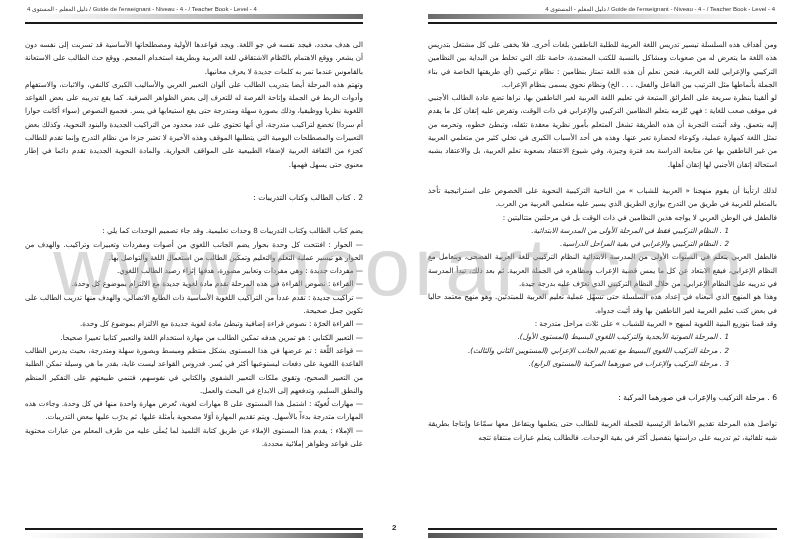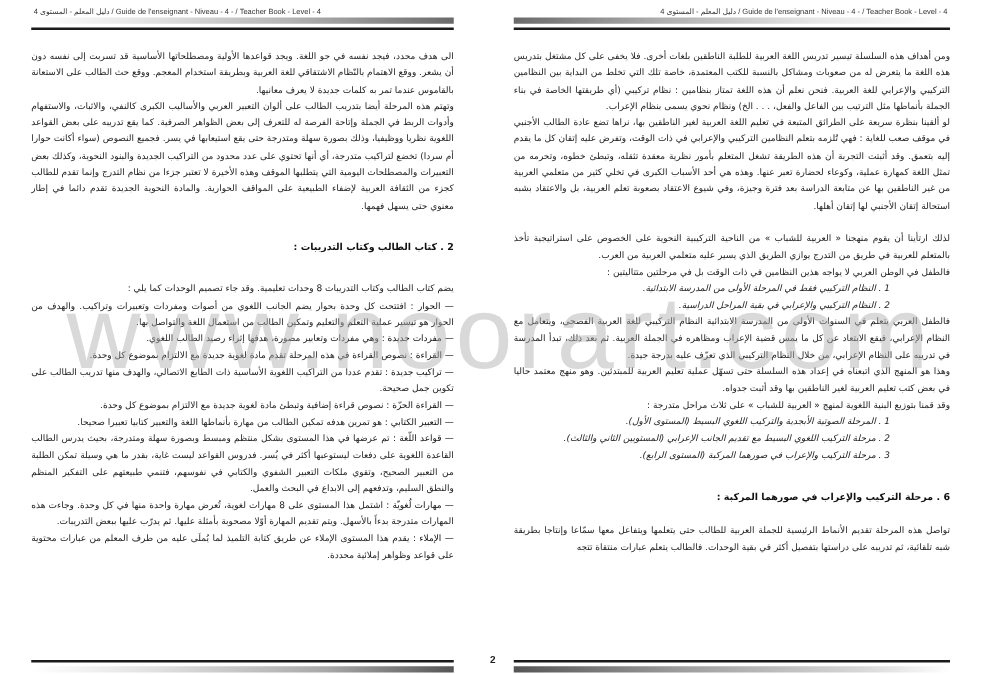--- a/index.html
+++ b/index.html
@@ -1,21 +1,21 @@
 <!DOCTYPE html>
 <html><head>
 <meta charset="utf-8">
 <style>
   * { margin: 0; padding: 0; box-sizing: border-box; }
   html, body { width: 800px; height: 539px; overflow: hidden; background: #ffffff; }
   body { position: relative; font-family: "DejaVu Sans", sans-serif; color: #1a1a1a; }
 
   .page { position: absolute; top: 0; height: 479px; }
   .page.left { left: 25px; width: 338px; }
-  .page.right { left: 411px; width: 349px; }
+  .page.right { left: 428px; width: 349px; }
 
   .running-head {
     position: absolute; top: 5px; right: 0; left: 0;
     font-family: "Liberation Sans", sans-serif;
     font-size: 6px; color: #333; white-space: nowrap; text-align: left;
   }
   .page.left .running-head { left: 2px; }
   .page.right .running-head { left: auto; right: 2px; text-align: right; }
 
   .head-grad { position: absolute; top: 14px; height: 5px; left: 0; right: 0; }
@@ -31,21 +31,21 @@
   .body {
     position: absolute; top: 38px; left: 0; right: 0;
     direction: rtl; text-align: justify;
     font-family: "DejaVu Sans", sans-serif;
     font-size: 7.2px; line-height: 13.3px; color: #222;
   }
   .body p { margin: 0; }
   .body .gap { height: 13px; }
   .body .gap-lg { height: 20px; }
   .body .indent { padding-right: 48px; font-style: italic; }
-  .body .heading { font-weight: bold; font-size: 7.6px; color: #111; }
+  .body .heading { font-weight: normal; font-size: 7.6px; color: #111; }
   .body b { font-weight: normal; color: #111; }
 
   .page-number {
     position: absolute; top: 523px; left: 392px;
     font-family: "Liberation Sans", sans-serif; font-size: 8px; font-weight: bold; color: #222;
   }
 
   .watermark {
     position: absolute; top: 232px; left: -20px; width: 840px; height: 70px;
     font-family: "Liberation Sans", sans-serif; font-size: 82px; line-height: 70px;
@@ -66,21 +66,21 @@
     <p>وتهتم هذه المرحلة أيضا بتدريب الطالب على ألوان التعبير العربي والأساليب الكبرى كالنفي، والاثبات، والاستفهام وأدوات الربط في الجملة وإتاحة الفرصة له للتعرف إلى بعض الظواهر الصرفية. كما يقع تدريبه على بعض القواعد اللغوية نظريا ووظيفيا، وذلك بصورة سهلة ومتدرجة حتى يقع استيعابها في يسر. فجميع النصوص (سواء أكانت حوارا أم سردا) تخضع لتراكيب متدرجة، أي أنها تحتوي على عدد محدود من التراكيب الجديدة والبنود النحوية، وكذلك بعض التعبيرات والمصطلحات اليومية التي يتطلبها الموقف وهذه الأخيرة لا تعتبر جزءا من نظام التدرج وإنما تقدم للطالب كجزء من الثقافة العربية لإضفاء الطبيعية على المواقف الحوارية. والمادة النحوية الجديدة تقدم دائما في إطار معنوي حتى يسهل فهمها.</p>
     <div class="gap-lg"></div>
     <p class="heading">2 . كتاب الطالب وكتاب التدريبات :</p>
     <div class="gap-lg"></div>
     <p>يضم كتاب الطالب وكتاب التدريبات 8 وحدات تعليمية. وقد جاء تصميم الوحدات كما يلي :</p>
     <p><b>— الحوار :</b><span> افتتحت كل وحدة بحوار يضم الجانب اللغوي من أصوات ومفردات وتعبيرات وتراكيب. والهدف من الحوار هو تيسير عملية التعلم والتعليم وتمكين الطالب من استعمال اللغة والتواصل بها.</span></p>
     <p><b>— مفردات جديدة :</b><span> وهي مفردات وتعابير مصورة، هدفها إثراء رصيد الطالب اللغوي.</span></p>
     <p><b>— القراءة :</b><span> نصوص القراءة في هذه المرحلة تقدم مادة لغوية جديدة مع الالتزام بموضوع كل وحدة.</span></p>
     <p><b>— تراكيب جديدة :</b><span> تقدم عددا من التراكيب اللغوية الأساسية ذات الطابع الاتصالي، والهدف منها تدريب الطالب على تكوين جمل صحيحة.</span></p>
     <p><b>— القراءة الحرّة :</b><span> نصوص قراءة إضافية وتبطئ مادة لغوية جديدة مع الالتزام بموضوع كل وحدة.</span></p>
-    <p><b>— التعبير الكتابي :</b><span> هو تمرين هدفه تمكين الطالب من مهارة بأنماطها اللغة والتعبير كتابيا تعبيرا صحيحا.</span></p>
+    <p><b>— التعبير الكتابي :</b><span> هو تمرين هدفه تمكين الطالب من مهارة استخدام اللغة والتعبير كتابيا تعبيرا صحيحا.</span></p>
     <p><b>— قواعد اللّغة :</b><span> تم عرضها في هذا المستوى بشكل منتظم ومبسط وبصورة سهلة ومتدرجة، بحيث يدرس الطالب القاعدة اللغوية على دفعات ليستوعبها أكثر في يُسر. فدروس القواعد ليست غاية، بقدر ما هي وسيلة تمكن الطلبة من التعبير الصحيح، وتقوي ملكات التعبير الشفوي والكتابي في نفوسهم، فتنمي طبيعتهم على التفكير المنظم والنطق السليم، وتدفعهم إلى الابداع في البحث والعمل.</span></p>
     <p><b>— مهارات لُغويّة :</b><span> اشتمل هذا المستوى على 8 مهارات لغوية، تُعرض مهارة واحدة منها في كل وحدة. وجاءت هذه المهارات متدرجة بدءاً بالأسهل. ويتم تقديم المهارة أوّلا مصحوبة بأمثلة عليها. ثم يدرّب عليها ببعض التدريبات.</span></p>
     <p><b>— الإملاء :</b><span> يقدم هذا المستوى الإملاء عن طريق كتابة التلميذ لما يُملَى عليه من طرف المعلم من عبارات محتوية على قواعد وظواهر إملائية محددة.</span></p>
   </div>
 
   <div class="foot-line"></div>
   <div class="foot-grad"></div>
 </div>
 
 <div class="page right">

